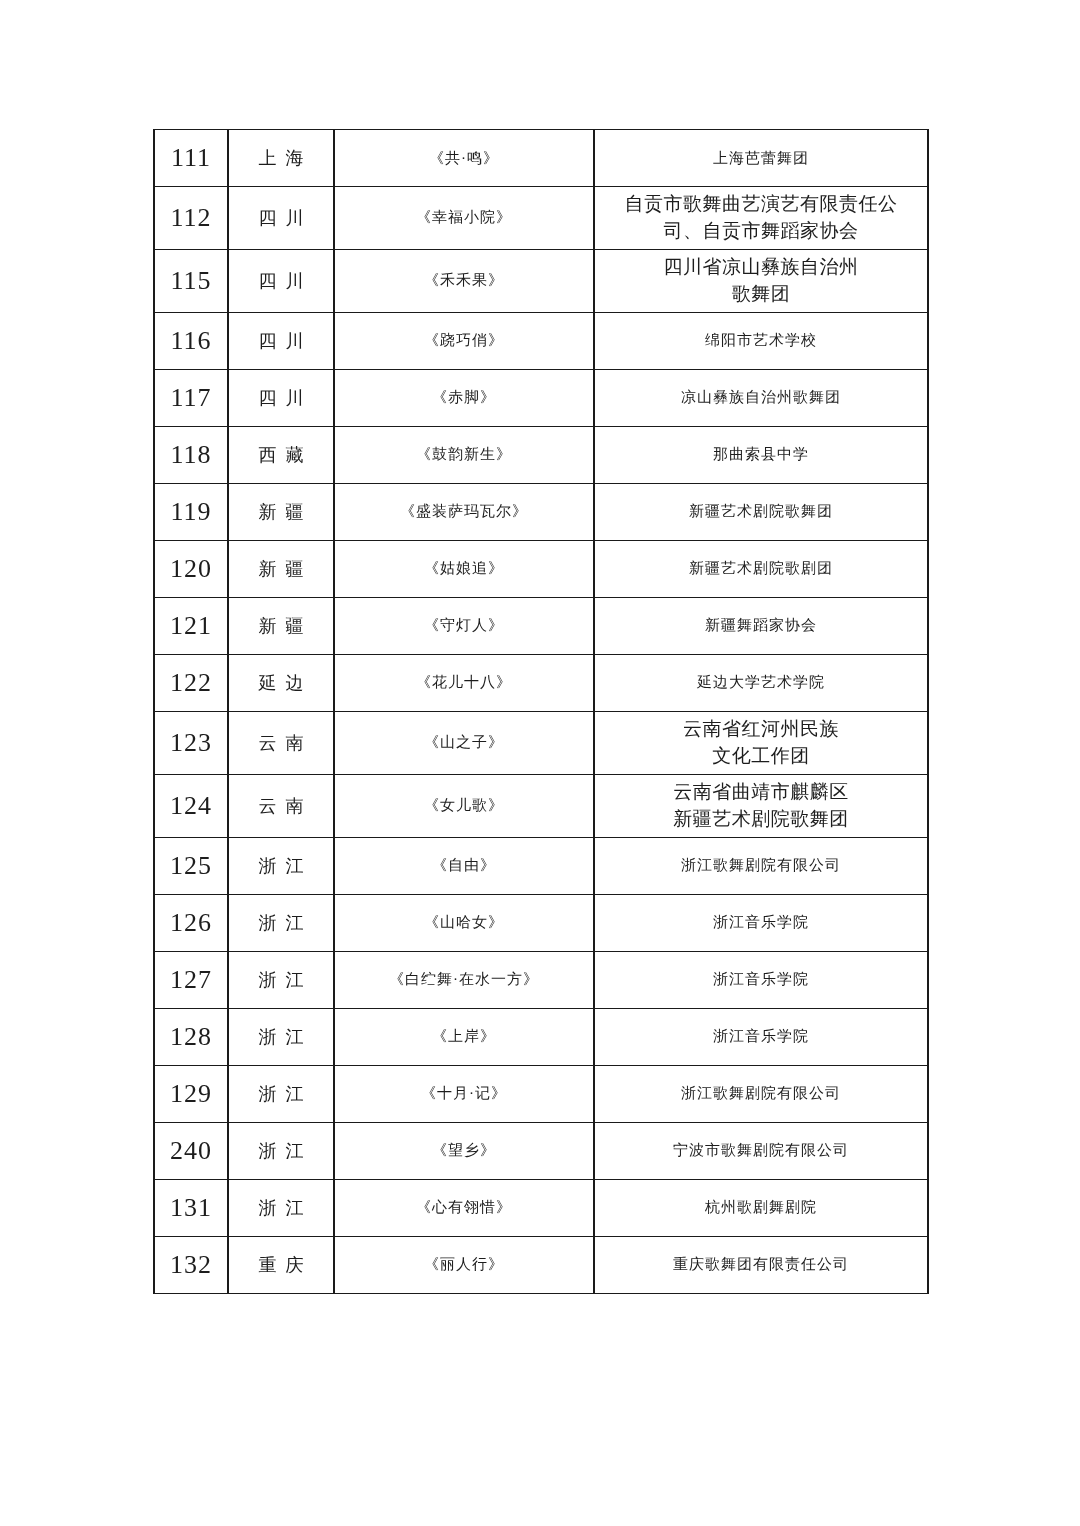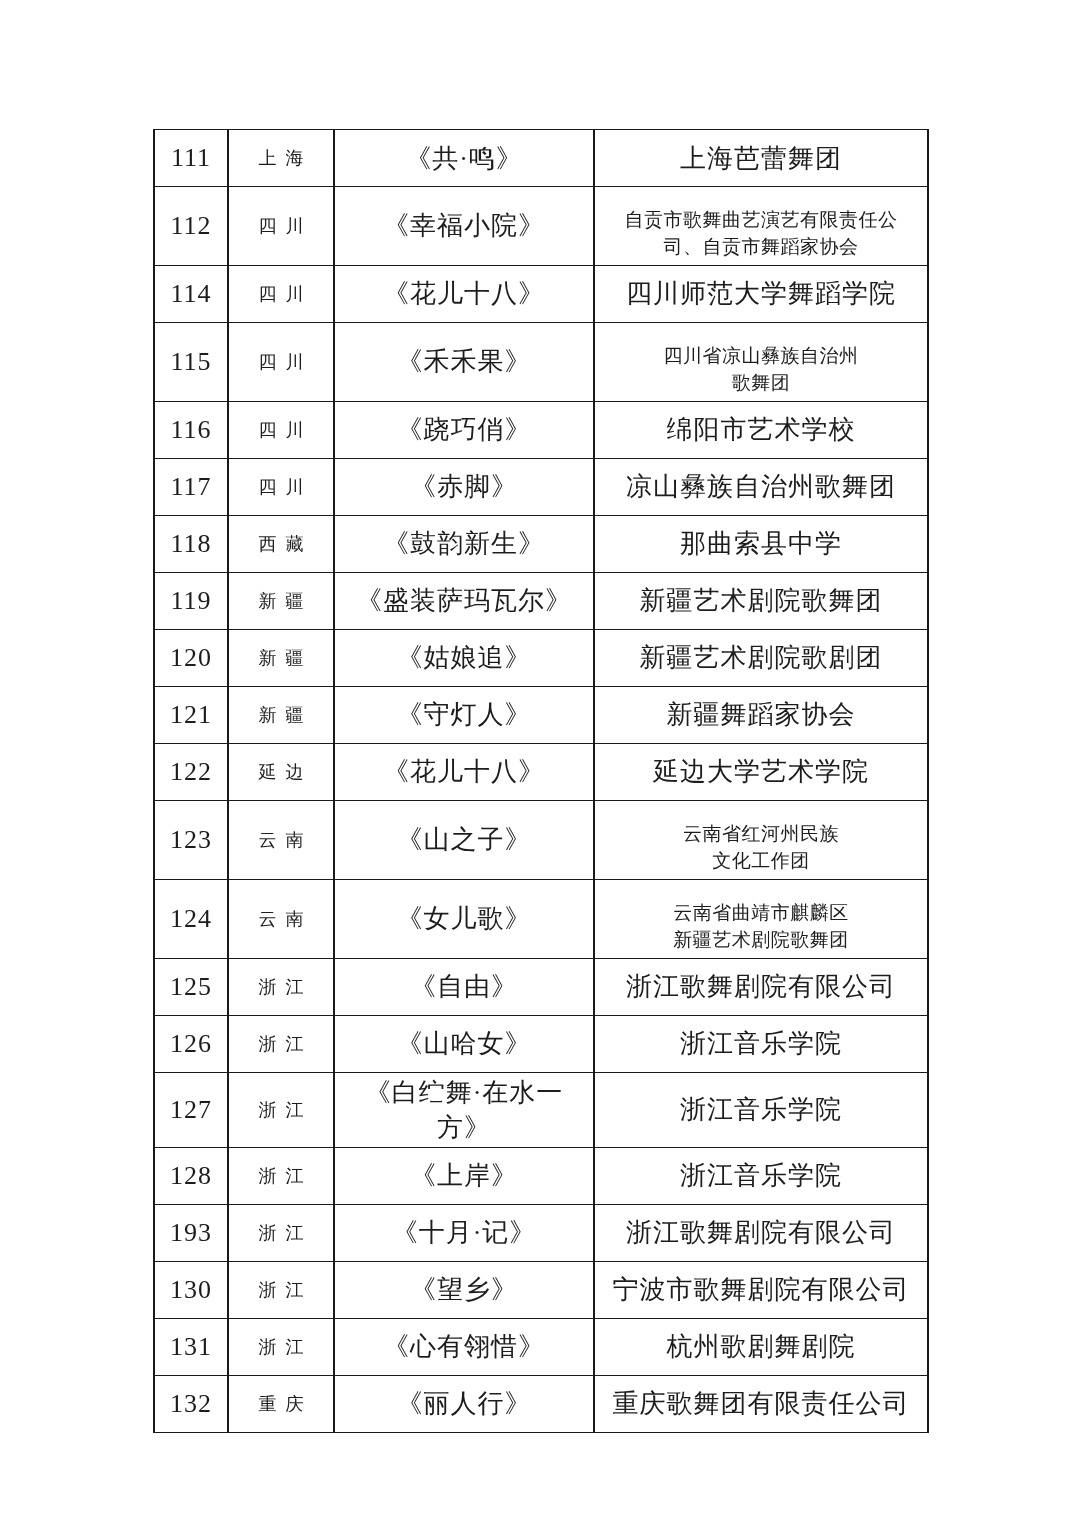--- a/index.html
+++ b/index.html
@@ -42,28 +42,28 @@
     letter-spacing: 1px;
   }
   .c-region {
     font-size: 18px;
   }
   .c-region .region-text {
     letter-spacing: 9px;
     margin-right: -9px;
   }
   .c-title, .c-org {
-    font-size: 26px;
+    font-size: 15px;
     letter-spacing: 1px;
   }
   td.multi {
     font-size: 19px;
     line-height: 1.42;
     letter-spacing: 0.5px;
-    padding-top: 20px;
+    padding-top: 4px;
     padding-bottom: 4px;
   }
   .cell-line {
     display: block;
   }
 </style>
 </head>
 <body>
 
 <div class="page">
@@ -84,26 +84,20 @@
         <tr>
     <td class="c-no">112</td>
     <td class="c-region"><span class="region-text">四川</span></td>
     <td class="c-title">《幸福小院》</td>
     <td class="c-org multi">
             <span class="cell-line">自贡市歌舞曲艺演艺有限责任公</span>
             <span class="cell-line">司、自贡市舞蹈家协会</span>
           </td>
   </tr>
         <tr>
-    <td class="c-no">114</td>
-    <td class="c-region"><span class="region-text">四川</span></td>
-    <td class="c-title">《花儿十八》</td>
-    <td class="c-org">四川师范大学舞蹈学院</td>
-  </tr>
-        <tr>
     <td class="c-no">115</td>
     <td class="c-region"><span class="region-text">四川</span></td>
     <td class="c-title">《禾禾果》</td>
     <td class="c-org multi">
             <span class="cell-line">四川省凉山彝族自治州</span>
             <span class="cell-line">歌舞团</span>
           </td>
   </tr>
         <tr>
     <td class="c-no">116</td>
@@ -183,27 +177,27 @@
     <td class="c-title">《白纻舞·在水一方》</td>
     <td class="c-org">浙江音乐学院</td>
   </tr>
         <tr>
     <td class="c-no">128</td>
     <td class="c-region"><span class="region-text">浙江</span></td>
     <td class="c-title">《上岸》</td>
     <td class="c-org">浙江音乐学院</td>
   </tr>
         <tr>
-    <td class="c-no">193</td>
+    <td class="c-no">129</td>
     <td class="c-region"><span class="region-text">浙江</span></td>
     <td class="c-title">《十月·记》</td>
     <td class="c-org">浙江歌舞剧院有限公司</td>
   </tr>
         <tr>
-    <td class="c-no">130</td>
+    <td class="c-no">240</td>
     <td class="c-region"><span class="region-text">浙江</span></td>
     <td class="c-title">《望乡》</td>
     <td class="c-org">宁波市歌舞剧院有限公司</td>
   </tr>
         <tr>
     <td class="c-no">131</td>
     <td class="c-region"><span class="region-text">浙江</span></td>
     <td class="c-title">《心有翎惜》</td>
     <td class="c-org">杭州歌剧舞剧院</td>
   </tr>

